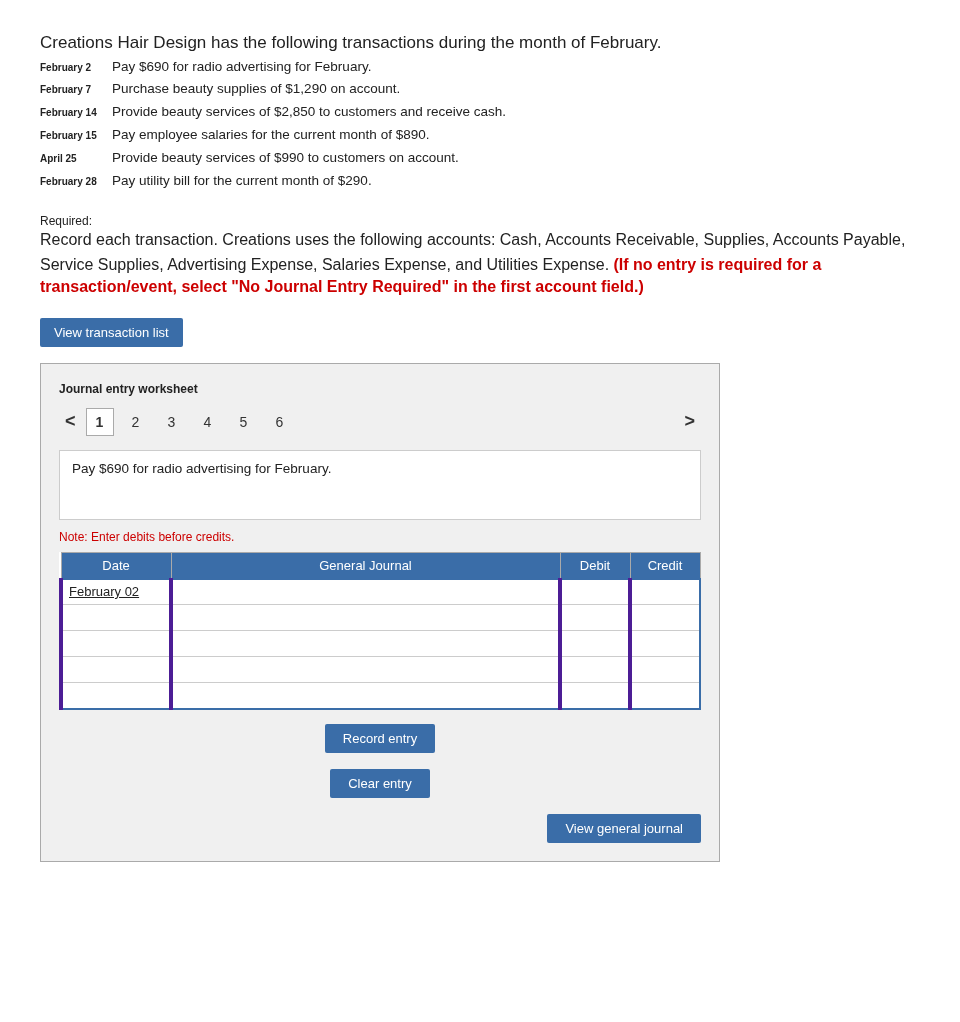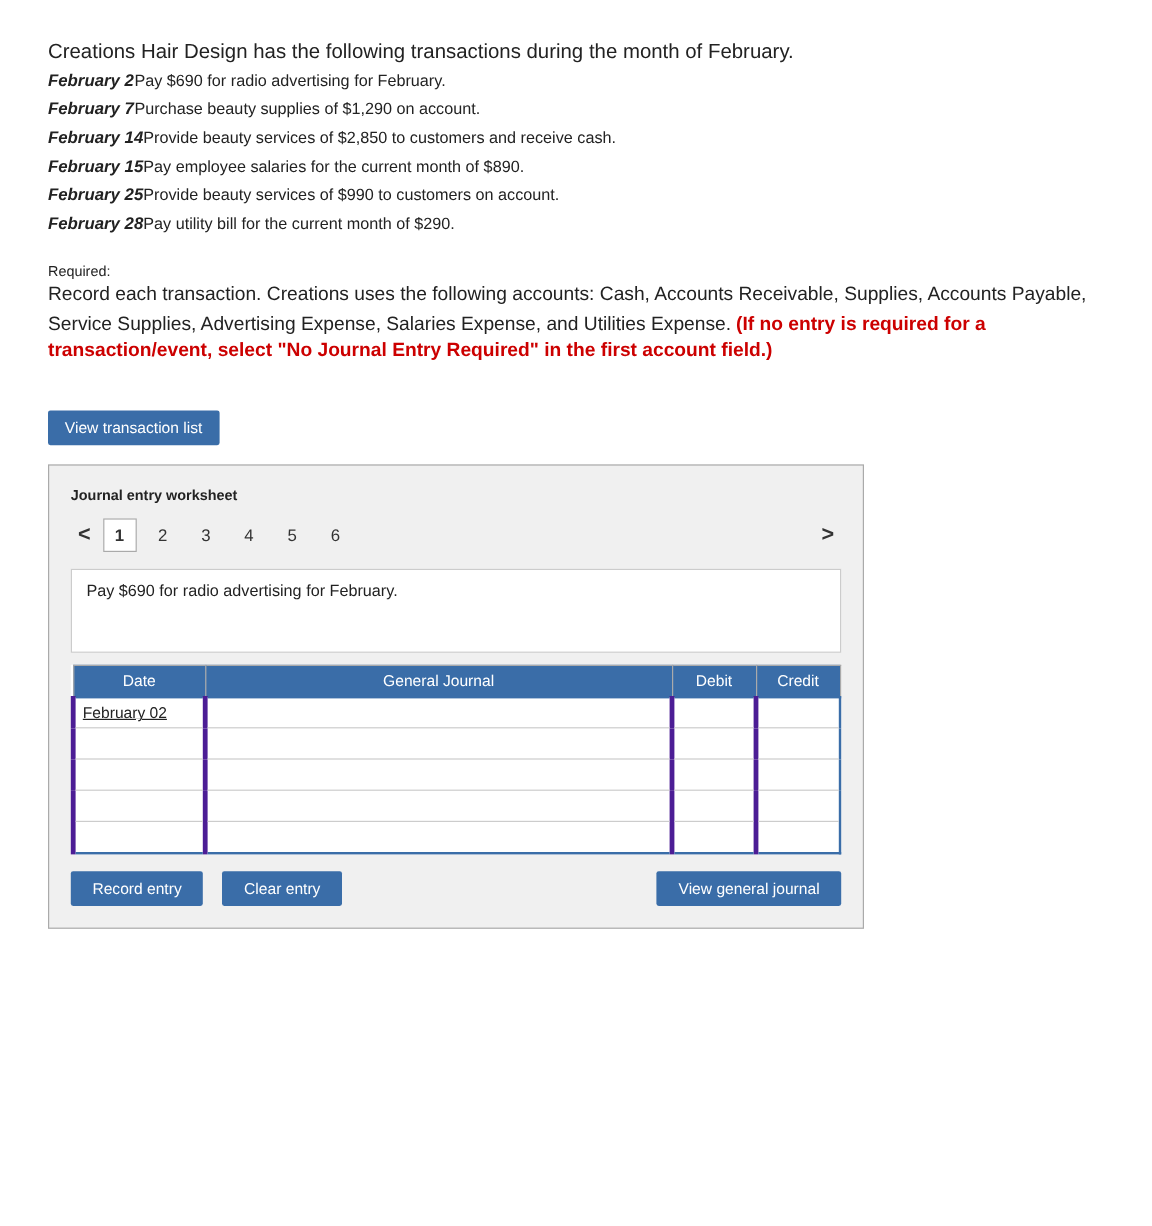--- a/index.html
+++ b/index.html
@@ -18,25 +18,24 @@
     .transactions-list {
       margin-bottom: 18px;
       font-size: 13.5px;
       line-height: 1.7;
     }
     .transaction-row {
       display: flex;
       align-items: baseline;
     }
     .trans-date {
-      font-size: 14px;
+      font-size: 10px;
       font-weight: bold;
       min-width: 72px;
       color: #222;
-      font-style: italic;
     }
     .trans-desc {
       font-size: 13.5px;
     }
     .required-section {
       margin-bottom: 22px;
     }
     .required-section .required-label {
       font-weight: normal;
       font-size: 12px;
@@ -52,21 +51,20 @@
     }
     .view-transaction-btn {
       background: #3a6da8;
       color: #fff;
       border: none;
       padding: 7px 14px;
       font-size: 13px;
       cursor: pointer;
       margin-bottom: 16px;
       border-radius: 2px;
-      margin-top: 18px;
     }
     .worksheet-container {
       border: 1px solid #aaa;
       background: #f0f0f0;
       padding: 18px 18px 18px 18px;
       max-width: 680px;
     }
     .worksheet-title {
       font-weight: bold;
       font-size: 12px;
@@ -160,20 +158,21 @@
       border-right: 2px solid #3a6da8;
       text-decoration: underline;
     }
     .journal-table tbody tr:last-child td {
       border-bottom: 2px solid #3a6da8;
     }
     .btn-row {
       display: flex;
       align-items: center;
       gap: 16px;
+      flex-direction: column;
     }
     .btn-action {
       background: #3a6da8;
       color: #fff;
       border: none;
       padding: 7px 18px;
       font-size: 13px;
       cursor: pointer;
       border-radius: 2px;
     }
@@ -201,21 +200,21 @@
   </div>
   <div class="transaction-row">
     <span class="trans-date">February 14</span>
     <span class="trans-desc">Provide beauty services of $2,850 to customers and receive cash.</span>
   </div>
   <div class="transaction-row">
     <span class="trans-date">February 15</span>
     <span class="trans-desc">Pay employee salaries for the current month of $890.</span>
   </div>
   <div class="transaction-row">
-    <span class="trans-date">February 25</span>
+    <span class="trans-date">April 25</span>
     <span class="trans-desc">Provide beauty services of $990 to customers on account.</span>
   </div>
   <div class="transaction-row">
     <span class="trans-date">February 28</span>
     <span class="trans-desc">Pay utility bill for the current month of $290.</span>
   </div>
 </div>
 
 
 <div class="required-section">
@@ -239,20 +238,21 @@
     <div class="tab-item">3</div>
     <div class="tab-item">4</div>
     <div class="tab-item">5</div>
     <div class="tab-item">6</div>
     <span style="flex:1"></span>
     <button class="nav-arrow">&gt;</button>
   </div>
 
   <div class="description-box">Pay $690 for radio advertising for February.</div>
 
+  <div class="note-text">Note: Enter debits before credits.</div>
 
   <table class="journal-table">
     <thead>
       <tr>
         <th class="date-col">Date</th>
         <th class="gj-col">General Journal</th>
         <th class="num-col">Debit</th>
         <th class="num-col">Credit</th>
       </tr>
     </thead>

